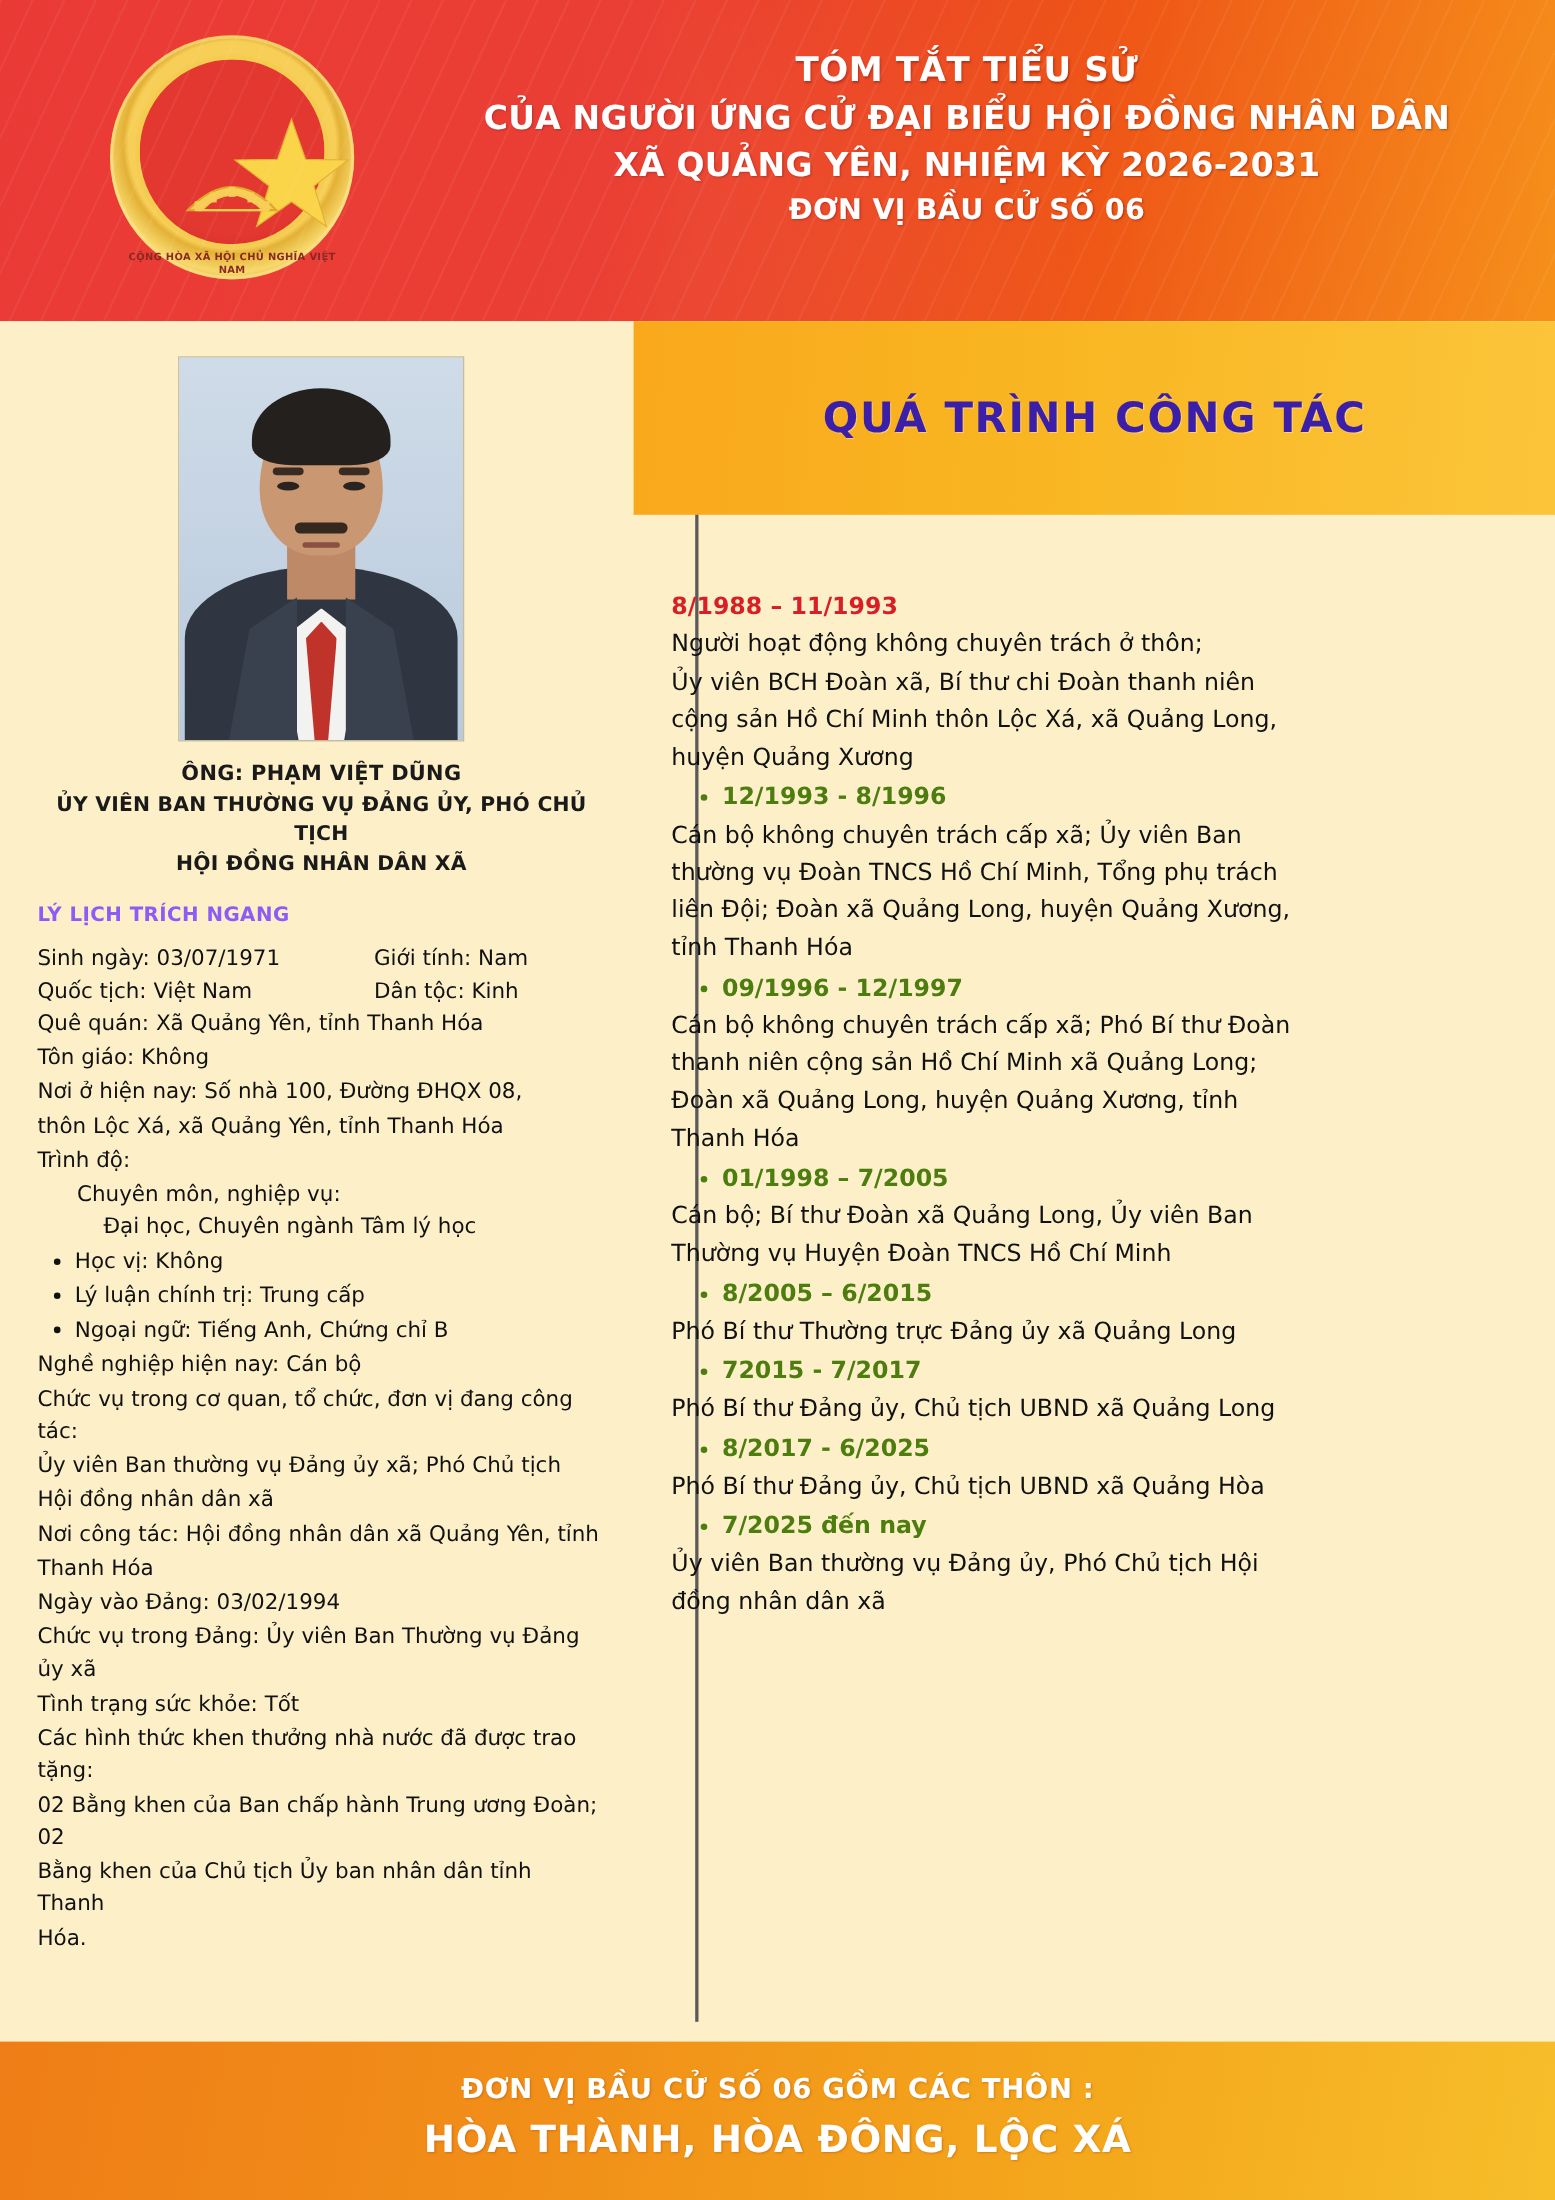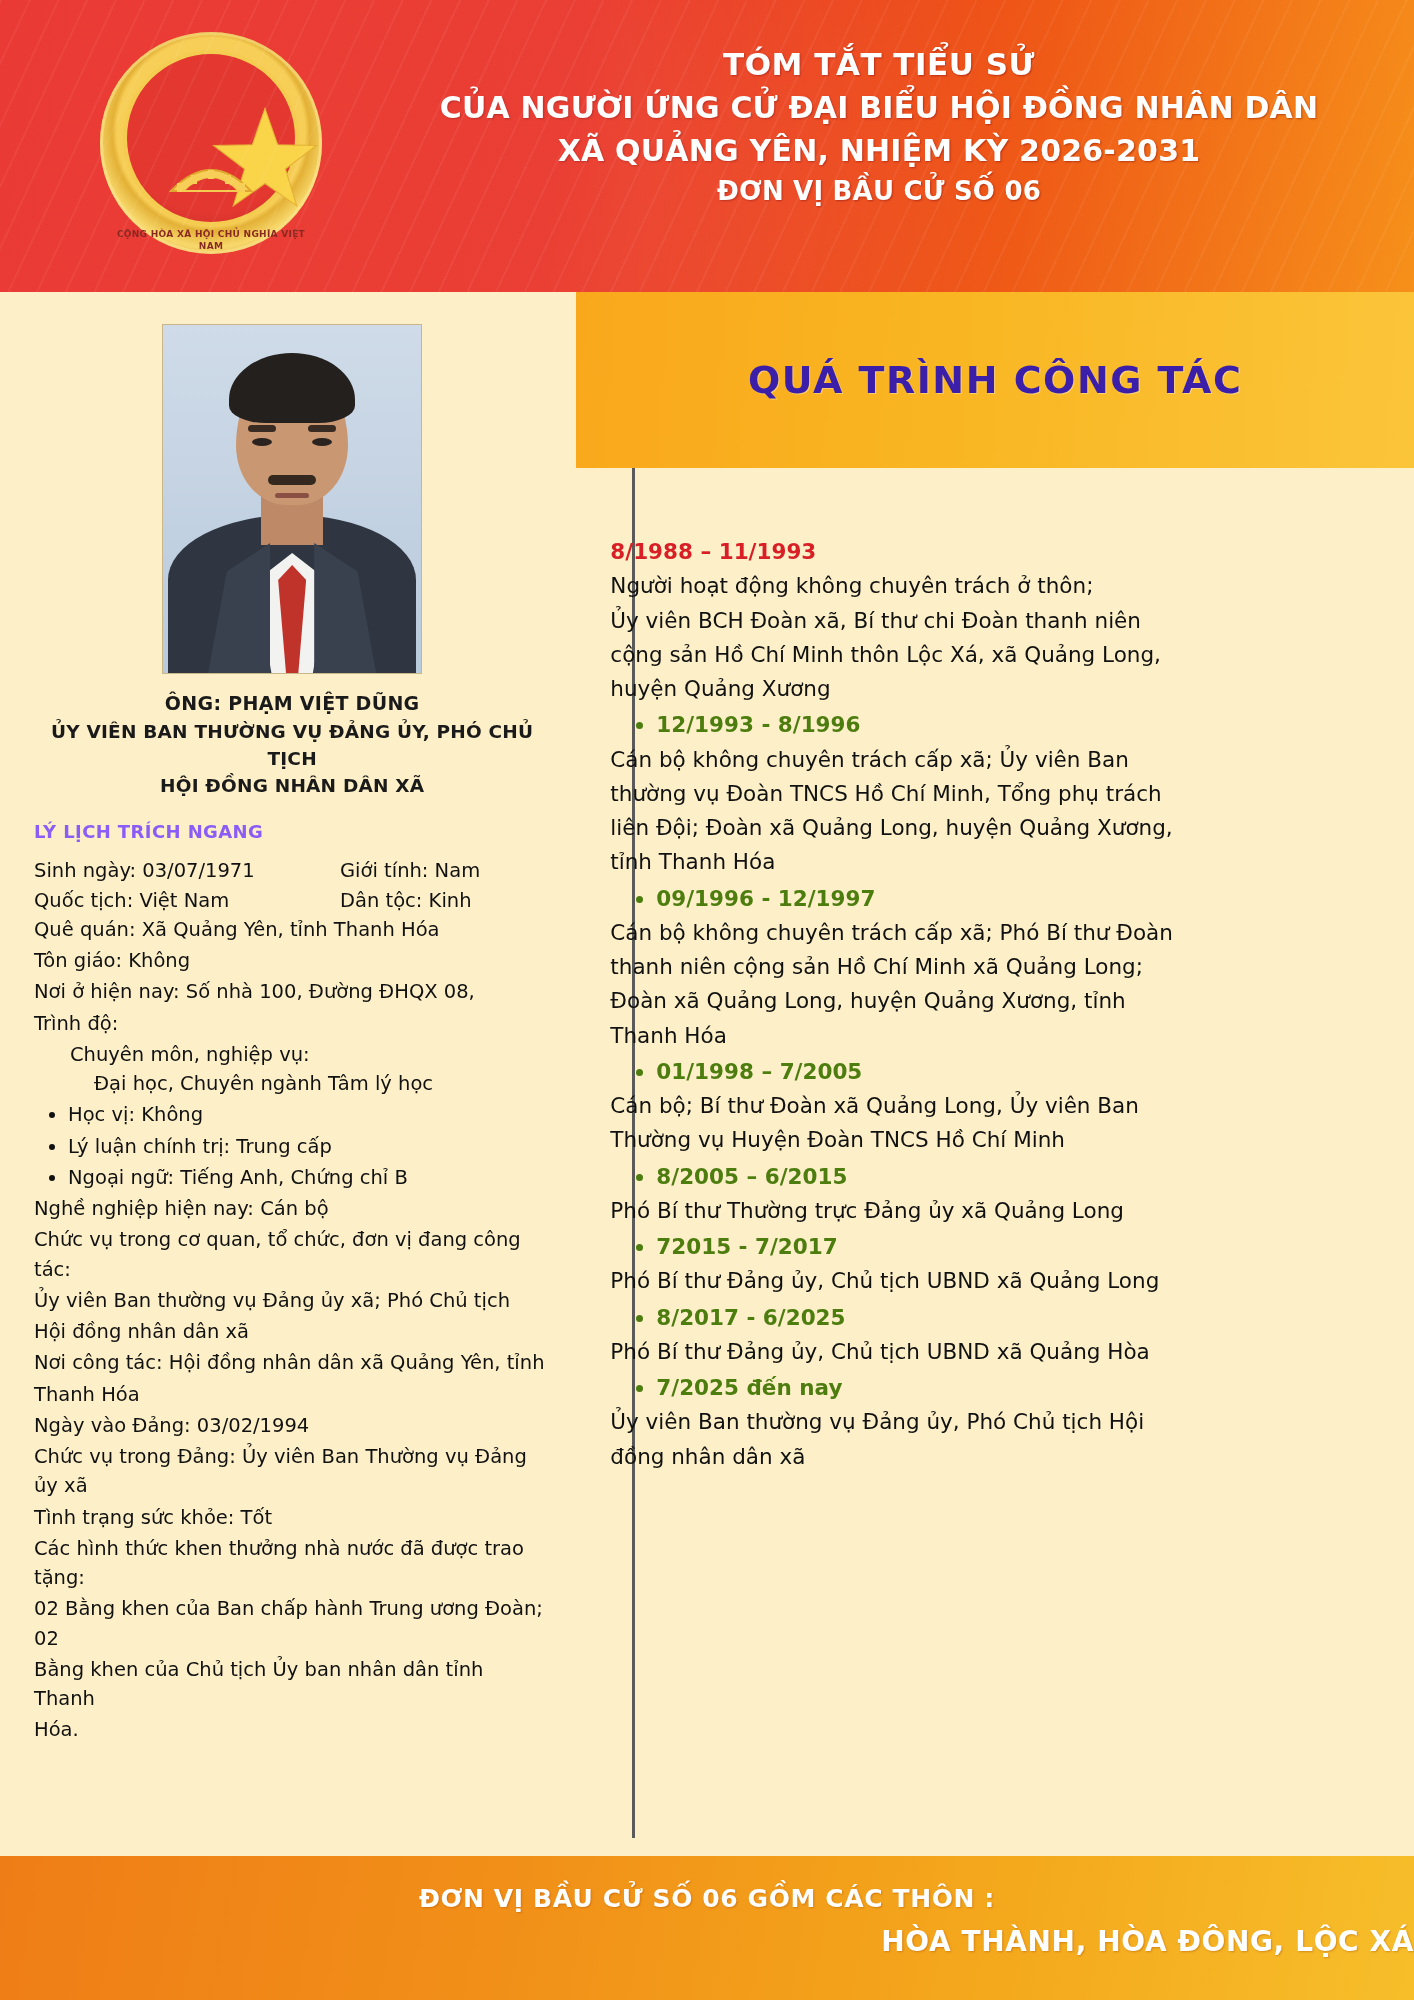--- a/index.html
+++ b/index.html
@@ -372,25 +372,24 @@
     box-sizing: border-box;
   }
   .footer .f1 {
     font-size: 25px;
     font-weight: bold;
     letter-spacing: .6px;
     margin-bottom: 12px;
     text-shadow: 1px 1px 2px rgba(150,60,0,.35);
   }
   .footer .f2 {
-    font-size: 28px;
+    font-size: 34px;
     font-weight: bold;
     letter-spacing: .6px;
     text-shadow: 1px 1px 2px rgba(150,60,0,.35);
-    text-align: right;
   }
 </style>
 </head>
 <body>
 
 <div class="page">
 
   <div class="header">
 
     <div class="emblem">
@@ -462,20 +461,21 @@
           <div class="c1">Sinh ngày: 03/07/1971</div>
           <div>Giới tính: Nam</div>
         </div>
         <div class="row">
           <div class="c1">Quốc tịch: Việt Nam</div>
           <div>Dân tộc: Kinh</div>
         </div>
         <div class="line">Quê quán: Xã Quảng Yên, tỉnh Thanh Hóa</div>
         <div class="line">Tôn giáo: Không</div>
         <div class="line">Nơi ở hiện nay: Số nhà 100, Đường ĐHQX 08,</div>
+        <div class="line"> thôn Lộc Xá, xã Quảng Yên, tỉnh Thanh Hóa</div>
         <div class="line">Trình độ:</div>
         <div class="indent1">Chuyên môn, nghiệp vụ:</div>
         <div class="indent2">Đại học, Chuyên ngành Tâm lý học</div>
         <ul>
           <li>Học vị: Không</li>
           <li>Lý luận chính trị: Trung cấp</li>
           <li>Ngoại ngữ: Tiếng Anh, Chứng chỉ B</li>
         </ul>
         <div class="line">Nghề nghiệp hiện nay:  Cán bộ</div>
         <div class="line">Chức vụ trong cơ quan, tổ chức, đơn vị đang công tác:</div>

